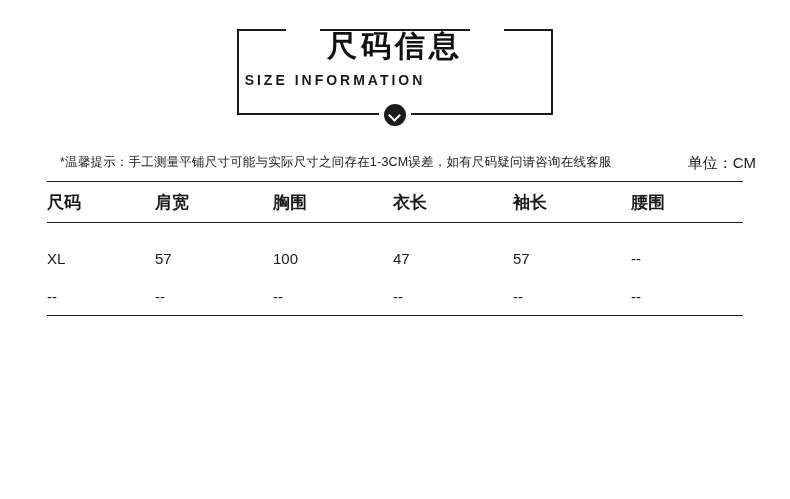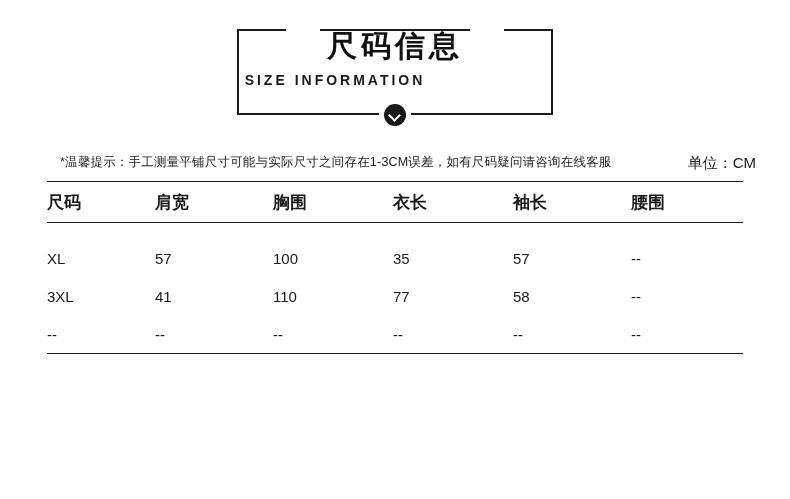--- a/index.html
+++ b/index.html
@@ -218,30 +218,22 @@
           <th>衣长</th>
           <th>袖长</th>
           <th>腰围</th>
         </tr>
       </thead>
       <tbody>
         <tr>
           <td>XL</td>
           <td>57</td>
           <td>100</td>
-          <td>35</td>
+          <td>47</td>
           <td>57</td>
-          <td>--</td>
-        </tr>
-        <tr>
-          <td>3XL</td>
-          <td>41</td>
-          <td>110</td>
-          <td>77</td>
-          <td>58</td>
           <td>--</td>
         </tr>
         <tr>
           <td>--</td>
           <td>--</td>
           <td>--</td>
           <td>--</td>
           <td>--</td>
           <td>--</td>
         </tr>

